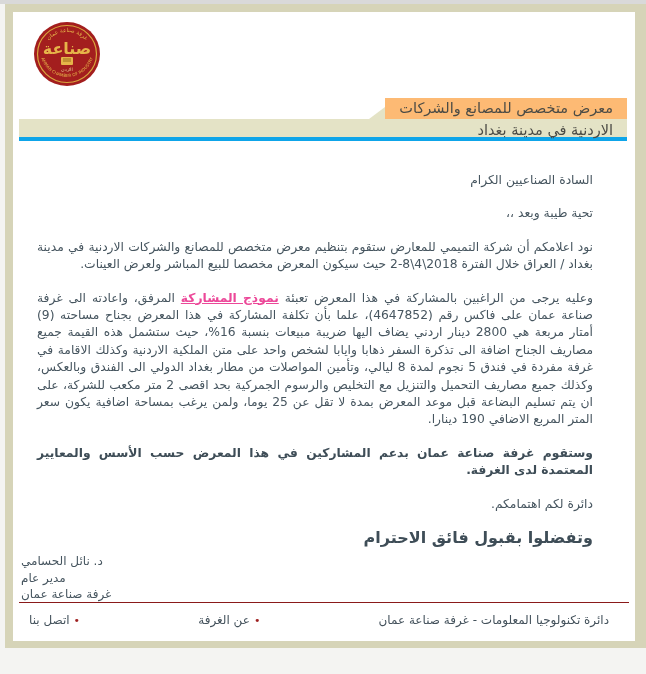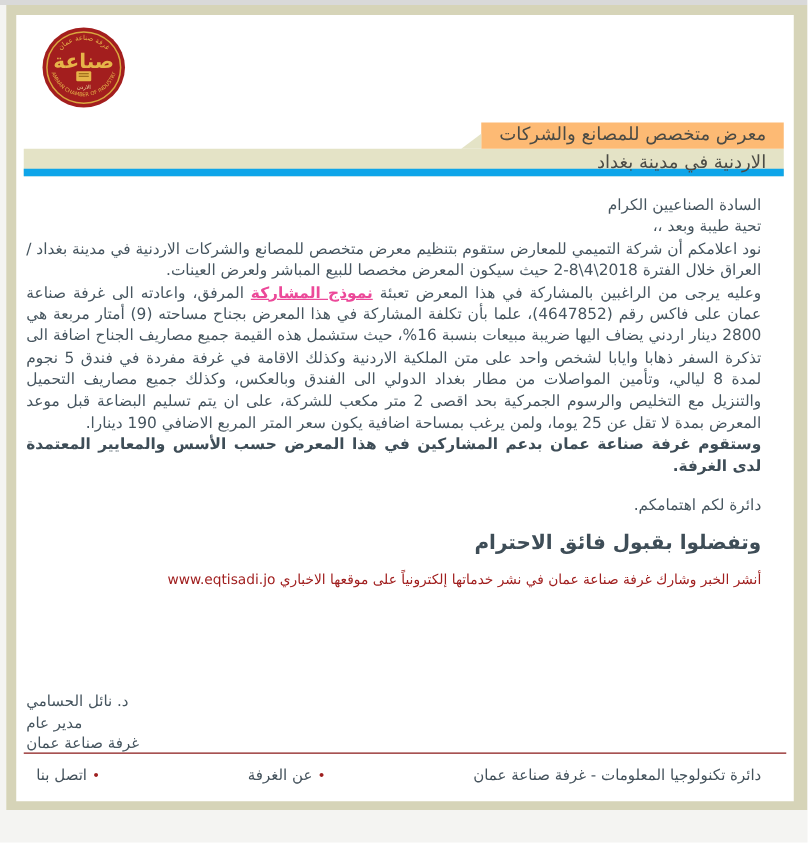--- a/index.html
+++ b/index.html
@@ -26,30 +26,30 @@
     position:relative; width:242px; height:21px; line-height:21px;
     background:#fdba74; padding:0 14px; text-align:right; white-space:nowrap;
   }
   .banner-row1::after {
     content:""; position:absolute; bottom:0; right:100%;
     border-bottom:12px solid #e4e3c6; border-left:16px solid transparent;
   }
   .banner-row2 {
     width:608px; height:22px; line-height:22px;
     background:#e4e3c6; padding:0 14px; text-align:right; white-space:nowrap;
-    border-bottom:6px solid #0ea5e9;
+    border-bottom:4px solid #0ea5e9;
   }
 
   
   .letter {
     position:absolute; top:144px; right:26px; left:8px;
     font-size:12.3px; line-height:17.4px; color:#46555f;
     text-align:justify;
   }
-  .letter p { margin:0; }
+  .letter p { margin:16px; }
   .greeting { text-align:right; }
   .date-ltr { direction:ltr; unicode-bidi:embed; }
   .form-link { color:#ec4899; font-weight:bold; text-decoration:underline; cursor:pointer; }
   .bold-para { font-weight:bold; color:#3e4d57; }
   .thanks { margin-top:14px !important; text-align:right; }
   .closing { margin-top:11px !important; font-weight:bold; font-size:16px; color:#3e4d57; text-align:right; }
   .promo { margin-top:13px !important; font-size:11px; color:#a01e1e; text-align:right; }
   .promo-url { direction:ltr; unicode-bidi:embed; color:#a01e1e; cursor:pointer; }
 
   
@@ -105,21 +105,20 @@
       </div>
 
       <div class="letter">
         <p class="greeting">السادة الصناعيين الكرام</p>
         <p class="greeting">تحية طيبة وبعد ،،</p>
         <p><span>نود اعلامكم أن شركة التميمي للمعارض ستقوم بتنظيم معرض متخصص للمصانع والشركات الاردنية في مدينة بغداد / العراق خلال الفترة </span><span class="date-ltr" dir="ltr">2-8\4\2018</span><span> حيث سيكون المعرض مخصصا للبيع المباشر ولعرض العينات.</span></p>
         <p><span>وعليه يرجى من الراغبين بالمشاركة في هذا المعرض تعبئة </span><span class="form-link">نموذج المشاركة</span><span> المرفق، واعادته الى غرفة صناعة عمان على فاكس رقم (4647852)، علما بأن تكلفة المشاركة في هذا المعرض بجناح مساحته (9) أمتار مربعة هي 2800 دينار اردني يضاف اليها ضريبة مبيعات بنسبة 16%، حيث ستشمل هذه القيمة جميع مصاريف الجناح اضافة الى تذكرة السفر ذهابا وايابا لشخص واحد على متن الملكية الاردنية وكذلك الاقامة في غرفة مفردة في فندق 5 نجوم لمدة 8 ليالي، وتأمين المواصلات من مطار بغداد الدولي الى الفندق وبالعكس، وكذلك جميع مصاريف التحميل والتنزيل مع التخليص والرسوم الجمركية بحد اقصى 2 متر مكعب للشركة، على ان يتم تسليم البضاعة قبل موعد المعرض بمدة لا تقل عن 25 يوما، ولمن يرغب بمساحة اضافية يكون سعر المتر المربع الاضافي 190 دينارا.</span></p>
         <p class="bold-para">وستقوم غرفة صناعة عمان بدعم المشاركين في هذا المعرض حسب الأسس والمعايير المعتمدة لدى الغرفة.</p>
         <p class="thanks">دائرة لكم اهتمامكم.</p>
         <p class="closing">وتفضلوا بقبول فائق الاحترام</p>
-        <p class="promo"><span>أنشر الخبر وشارك غرفة صناعة عمان في نشر خدماتها إلكترونياً على موقعها الاخباري </span><span class="promo-url" dir="ltr">www.eqtisadi.jo</span></p>
       </div>
 
       <div class="signature">
         <div>د. نائل الحسامي</div>
         <div>مدير عام</div>
         <div>غرفة صناعة عمان</div>
       </div>
 
       <div class="rule"></div>
 

